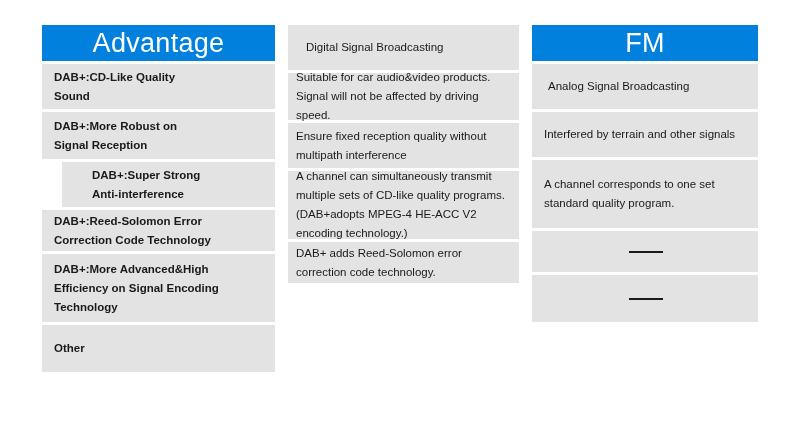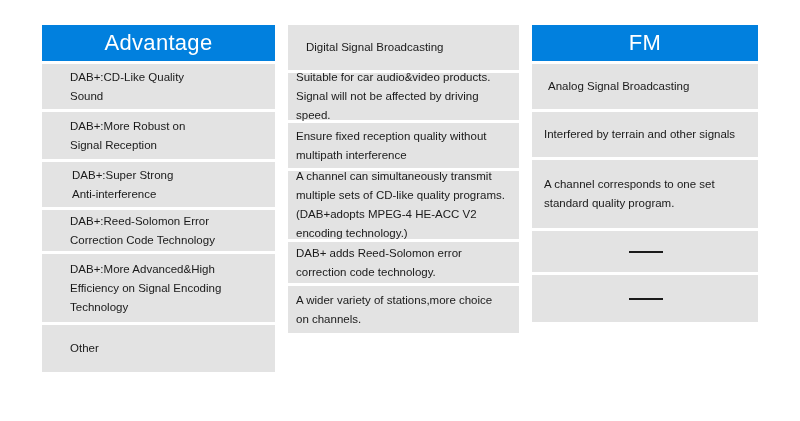--- a/index.html
+++ b/index.html
@@ -30,40 +30,40 @@
   .col-advantage { width: 234px; }
   .col-dab       { width: 232px; }
   .col-fm        { width: 227px; }
 
   .col-header {
     background: #0180de;
     color: #ffffff;
     height: 36px;
     line-height: 36px;
     text-align: center;
-    font-size: 22px;
+    font-size: 27px;
     font-weight: 400;
     letter-spacing: 0.3px;
   }
 
   .cell {
     background: #e3e3e3;
     color: #1a1a1a;
     font-size: 11.5px;
     line-height: 19px;
     box-sizing: border-box;
     display: flex;
     flex-direction: column;
     justify-content: center;
   }
-  .col-advantage .cell { padding: 6px 10px 6px 28px; }
+  .col-advantage .cell { padding: 6px 10px 6px 12px; font-weight: bold; }
   .col-dab .cell       { padding: 6px 12px 6px 8px; }
   .col-fm .cell        { padding: 6px 10px 6px 12px; }
 
-  .col-advantage .cell.indent-more { padding-left: 30px; }
+  .col-advantage .cell.indent-more { padding-left: 30px; margin-left: 20px; }
   .col-dab .cell.indent-more { padding-left: 18px; }
   .col-fm .cell.indent-more  { padding-left: 16px; }
 
   .cell .line { display: block; white-space: pre; }
 
   .h-45 { height: 45px; }
   .h-47 { height: 47px; }
   .h-45b { height: 45px; }
   .h-68 { height: 68px; }
   .h-41 { height: 41px; }
@@ -141,24 +141,20 @@
       <span class="line">multiple sets of CD-like quality programs.</span>
       <span class="line">(DAB+adopts MPEG-4 HE-ACC V2</span>
       <span class="line">encoding technology.)</span>
     </div>
 
     <div class="cell h-41">
       <span class="line">DAB+ adds Reed-Solomon error</span>
       <span class="line">correction code technology.</span>
     </div>
 
-    <div class="cell h-47b">
-      <span class="line">A wider variety of stations,more choice</span>
-      <span class="line">on channels.</span>
-    </div>
   </div>
 
   <div class="column col-fm">
     <div class="col-header">FM</div>
 
     <div class="cell h-45 indent-more">
       <span class="line">Analog Signal Broadcasting</span>
     </div>
 
 

